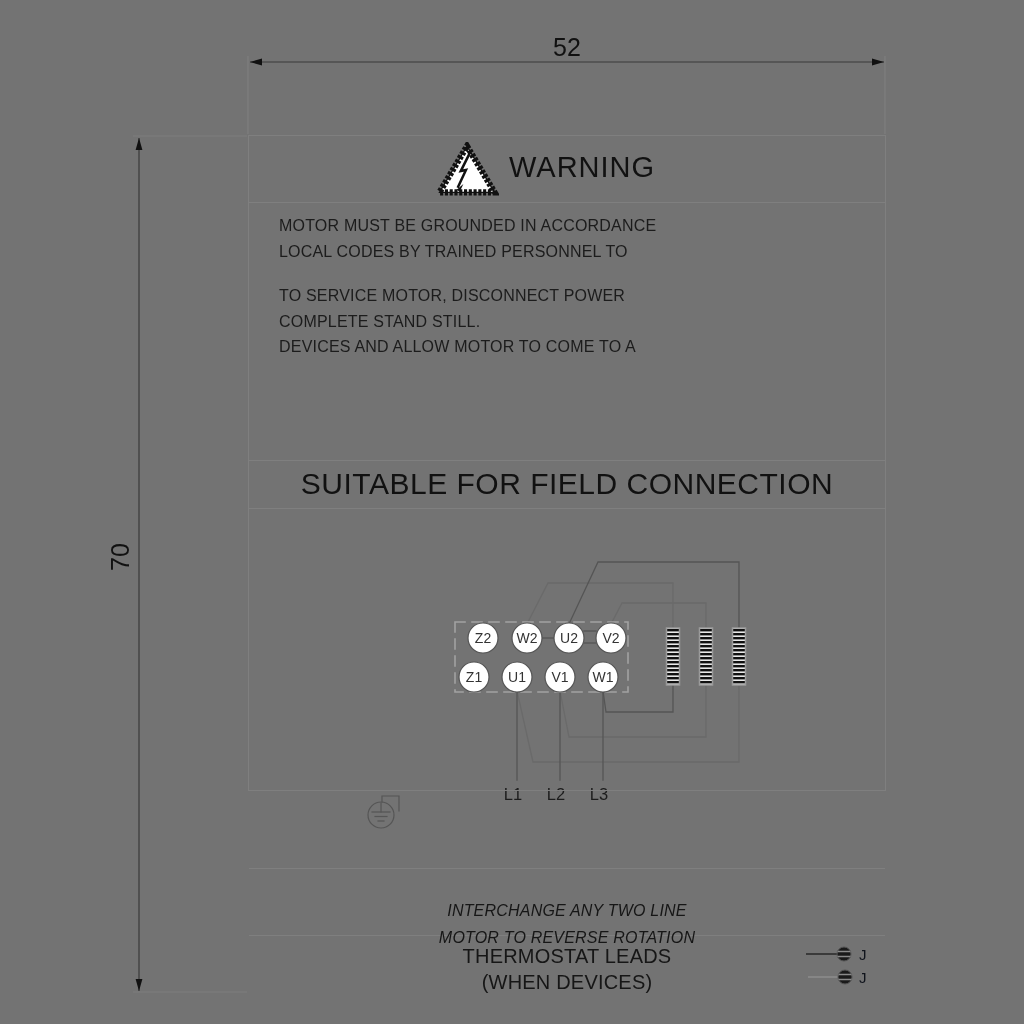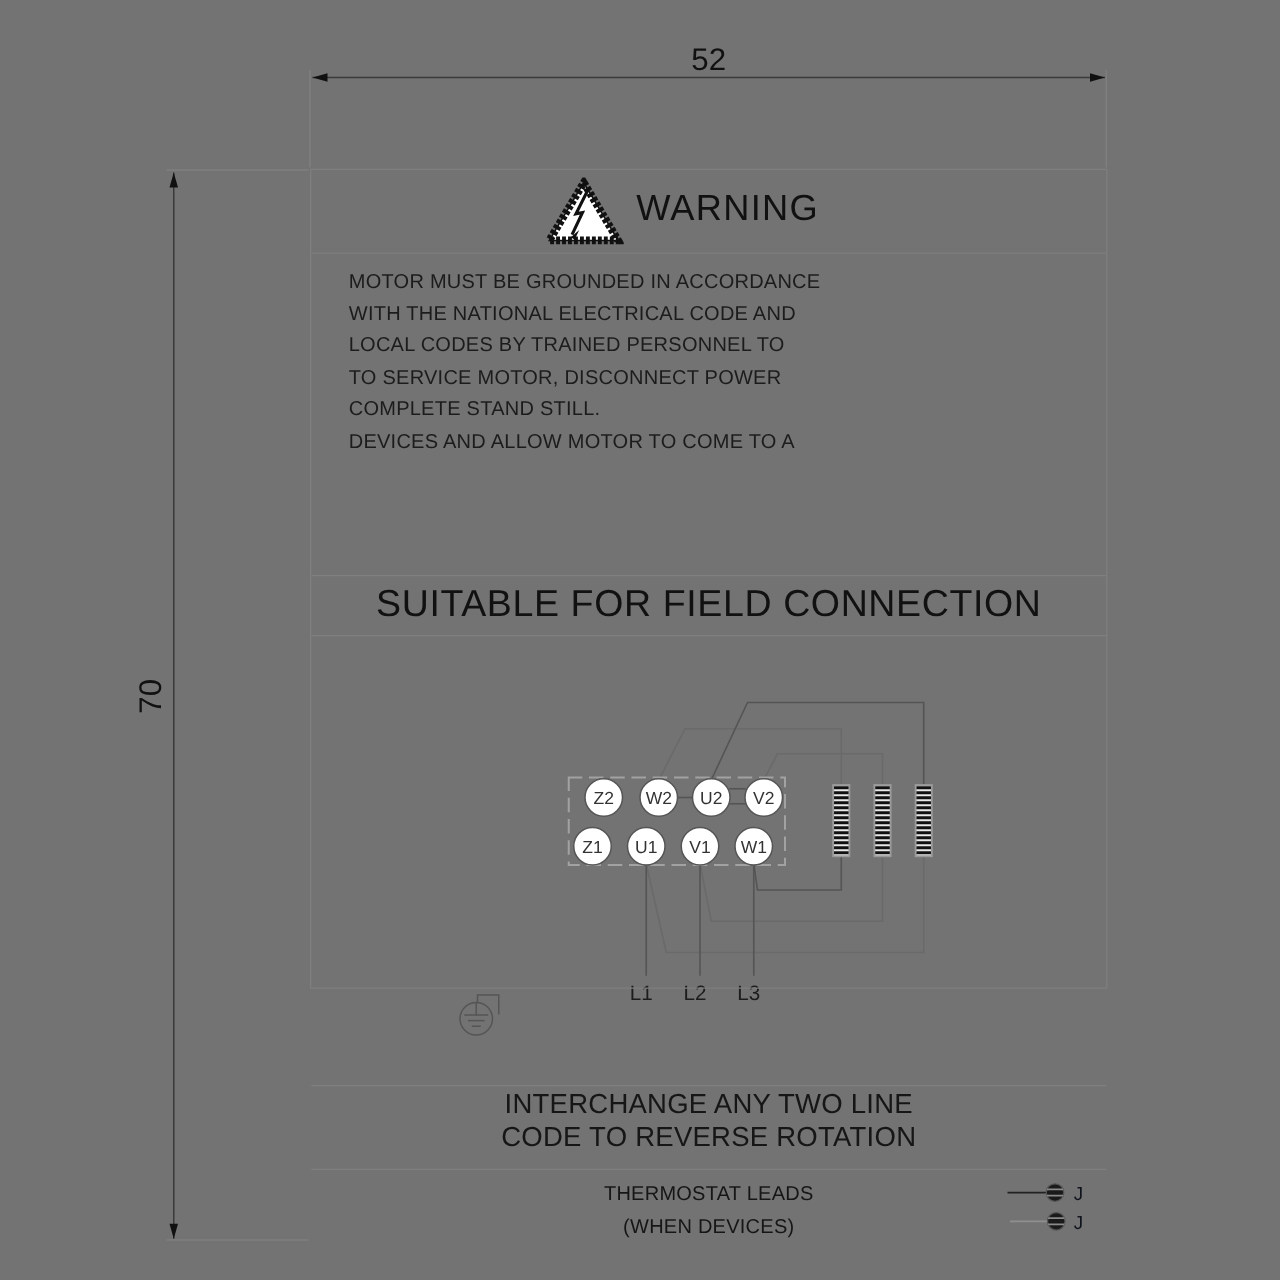--- a/index.html
+++ b/index.html
@@ -18,28 +18,28 @@
   .sec-suitable{top:325px;height:48px;}
   .sec-diagram{top:373px;height:360px;}
   .sec-rotation{top:733px;height:67px;}
   .sec-thermostat{top:800px;height:57px;}
   
   .warn-icon{position:absolute;left:186px;top:6px;width:64px;height:54px;}
   .warn-title{position:absolute;left:260px;top:15px;font-size:29px;letter-spacing:1px;color:#111;}
   
   .warn-text{position:absolute;left:30px;top:10px;font-size:16px;line-height:25.5px;
     letter-spacing:0.2px;color:#1c1c1c;}
-  .warn-text .para2{}
+  .warn-text .para2{margin-top:19px;}
   
   .suitable-title{position:absolute;left:0;top:6px;width:100%;text-align:center;
     font-size:30px;letter-spacing:0.5px;color:#111;}
   
   .center-note{position:absolute;left:0;width:100%;text-align:center;color:#161616;}
-  .rotation-note{top:0;font-size:22px;line-height:27px;letter-spacing:0.2px;padding-right:30px;}
-  .thermostat-note{top:7px;font-size:16px;line-height:26px;letter-spacing:0.2px;padding-right:60px;}
+  .rotation-note{top:28px;font-size:16px;line-height:27px;letter-spacing:0.2px;padding-right:30px;font-style:italic;}
+  .thermostat-note{top:7px;font-size:20px;line-height:26px;letter-spacing:0.2px;padding-right:60px;}
   .dim-text{font-size:25px;fill:#111;}
   .term-label{font-size:14px;fill:#333;}
   .line-label{font-size:16.5px;fill:#1c1c1c;}
   .j-label{font-size:15px;fill:#10141c;}
 </style>
 </head>
 <body>
 
 <div class="canvas">
 
@@ -167,38 +167,37 @@
         <path d="M30 4 L56.5 48.5 L3.5 48.5 Z" fill="none" stroke="#111" stroke-width="1.2"></path>
         <polyline points="33,10 24,28 29,27 21,44" fill="none" stroke="#111" stroke-width="2.4"></polyline>
         <polygon points="20,46 26.5,40.5 23,48" fill="#111"></polygon>
       </svg>
       <div class="warn-title">WARNING</div>
     </div>
 
     <div class="section sec-body sec-divider">
       <div class="warn-text">
         <div>MOTOR MUST BE GROUNDED IN ACCORDANCE</div>
-        <div>WITH THE NATIONAL ELECTRICAL CODE AND</div>
         <div>LOCAL CODES BY TRAINED PERSONNEL TO</div>
         <div class="para2">TO SERVICE MOTOR, DISCONNECT POWER</div>
         <div>COMPLETE STAND STILL.</div>
         <div>DEVICES AND ALLOW MOTOR TO COME TO A</div>
       </div>
     </div>
 
     <div class="section sec-suitable sec-divider">
       <div class="suitable-title">SUITABLE FOR FIELD CONNECTION</div>
     </div>
 
     <div class="section sec-diagram sec-divider"></div>
 
     <div class="section sec-rotation sec-divider">
       <div class="center-note rotation-note">
         <div>INTERCHANGE ANY TWO LINE</div>
-        <div>CODE TO REVERSE ROTATION</div>
+        <div>MOTOR TO REVERSE ROTATION</div>
       </div>
     </div>
 
     <div class="section sec-thermostat">
       <div class="center-note thermostat-note">
         <div>THERMOSTAT LEADS</div>
         <div>(WHEN DEVICES)</div>
       </div>
     </div>
 

